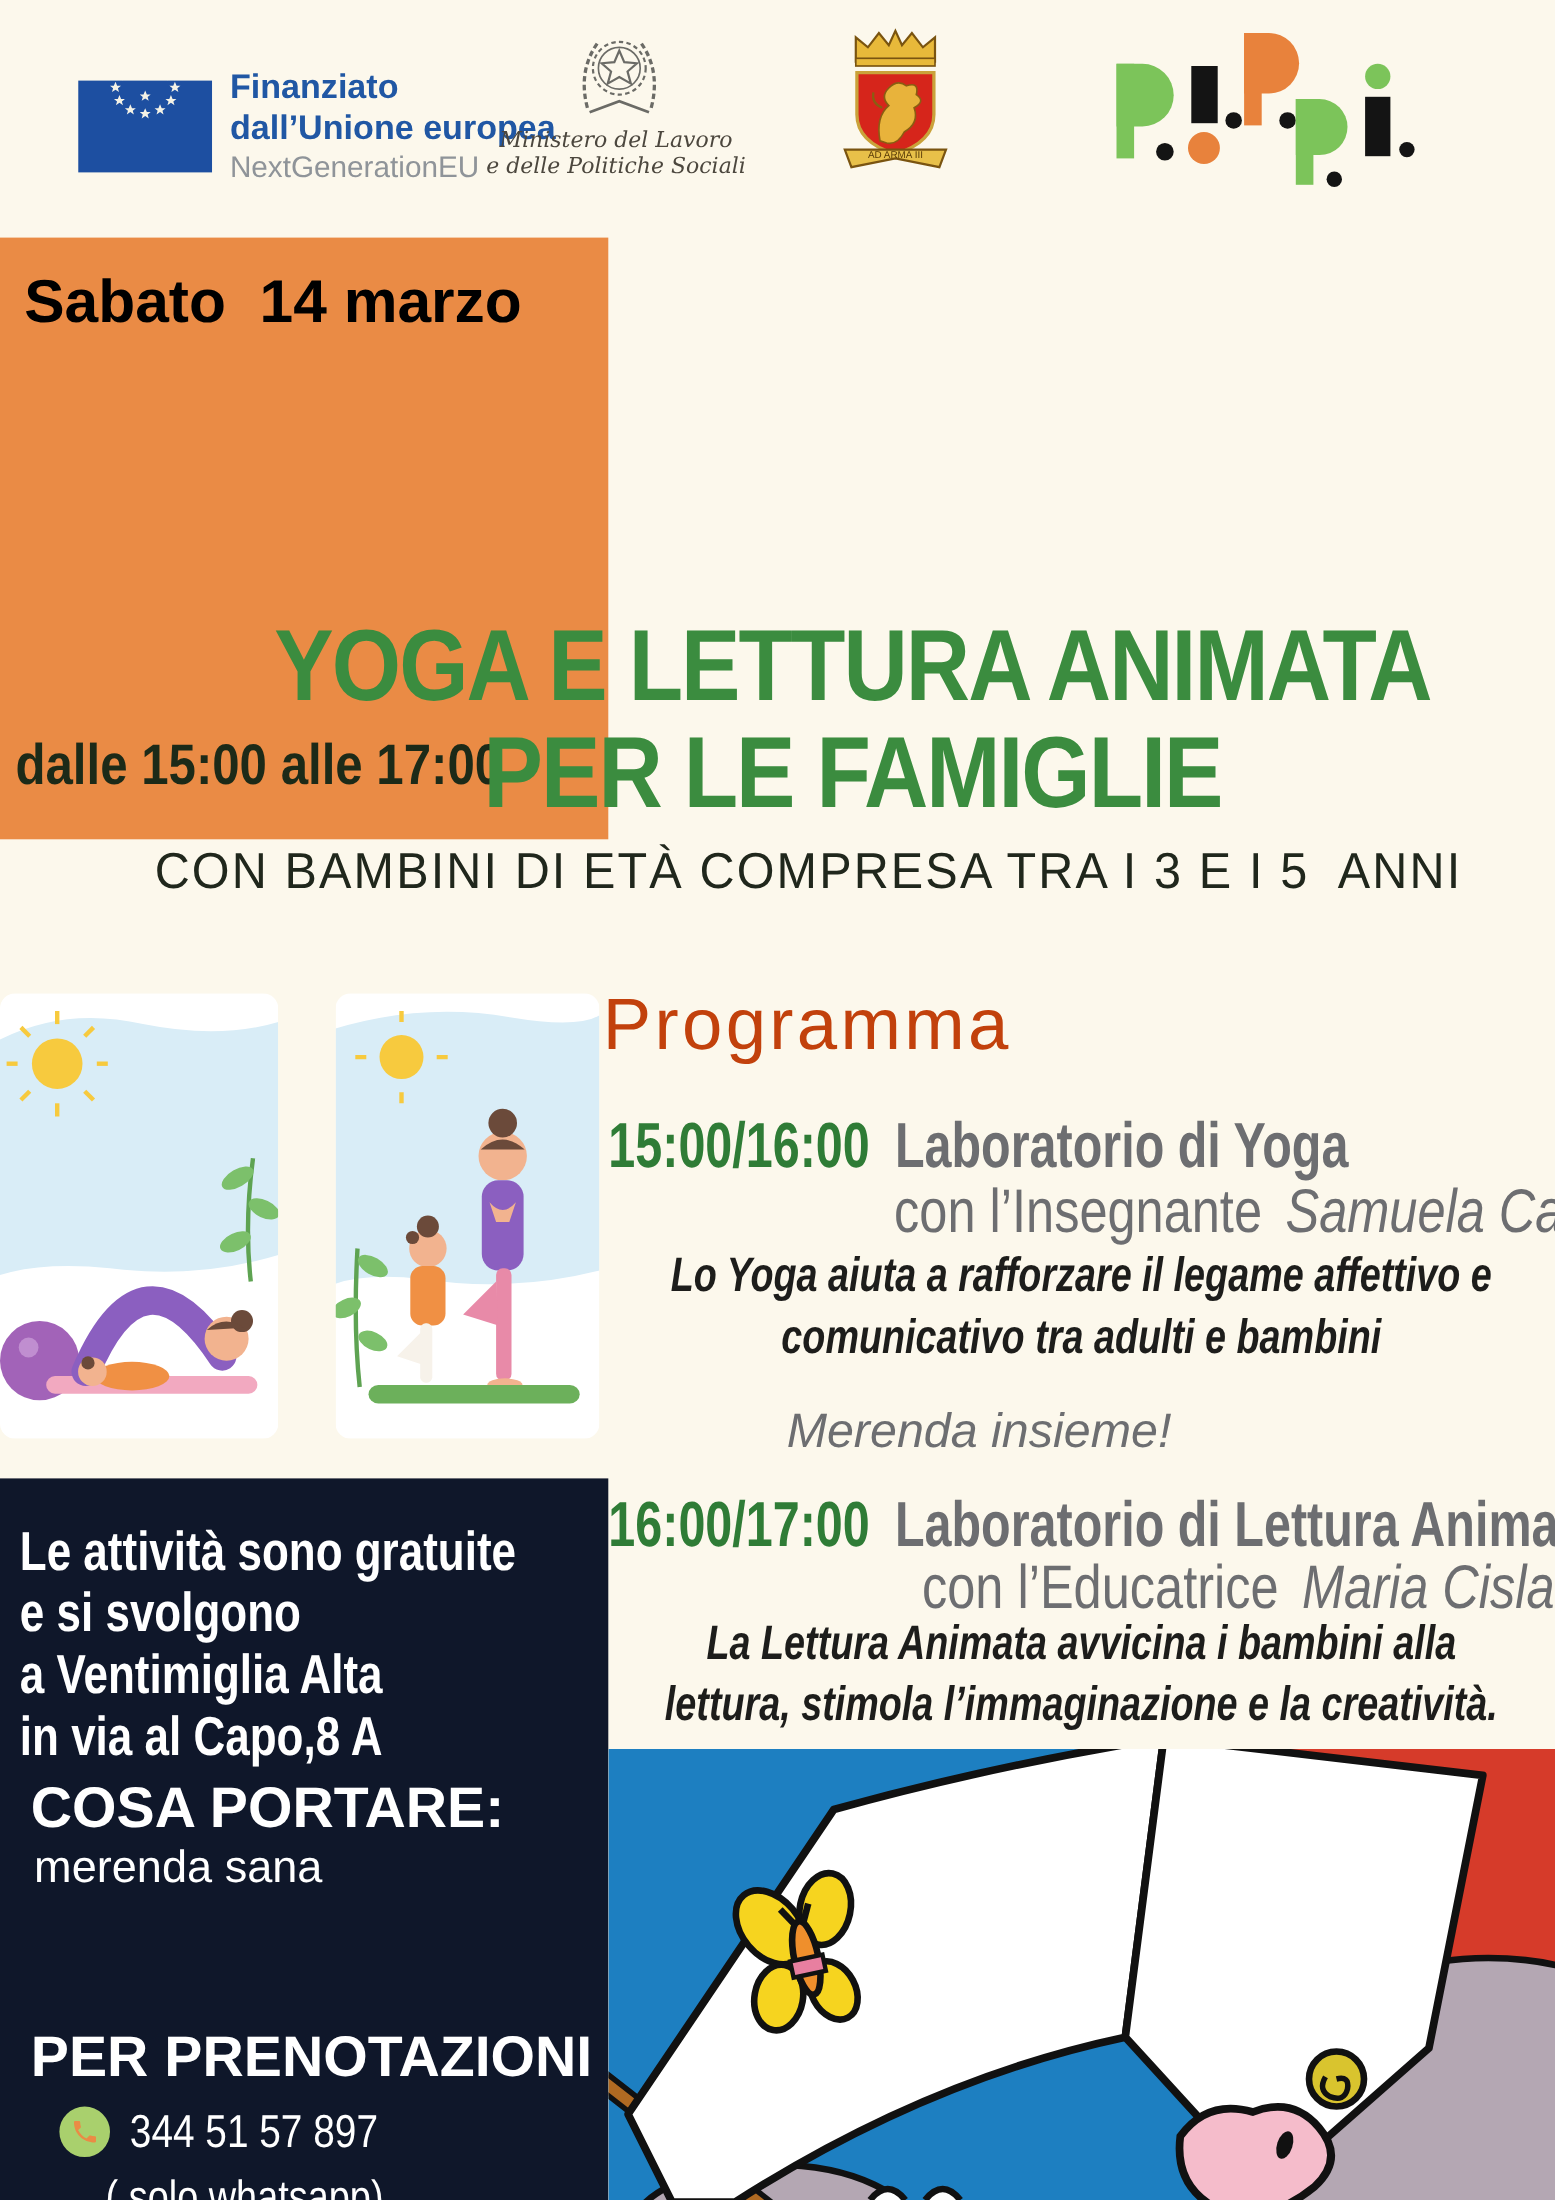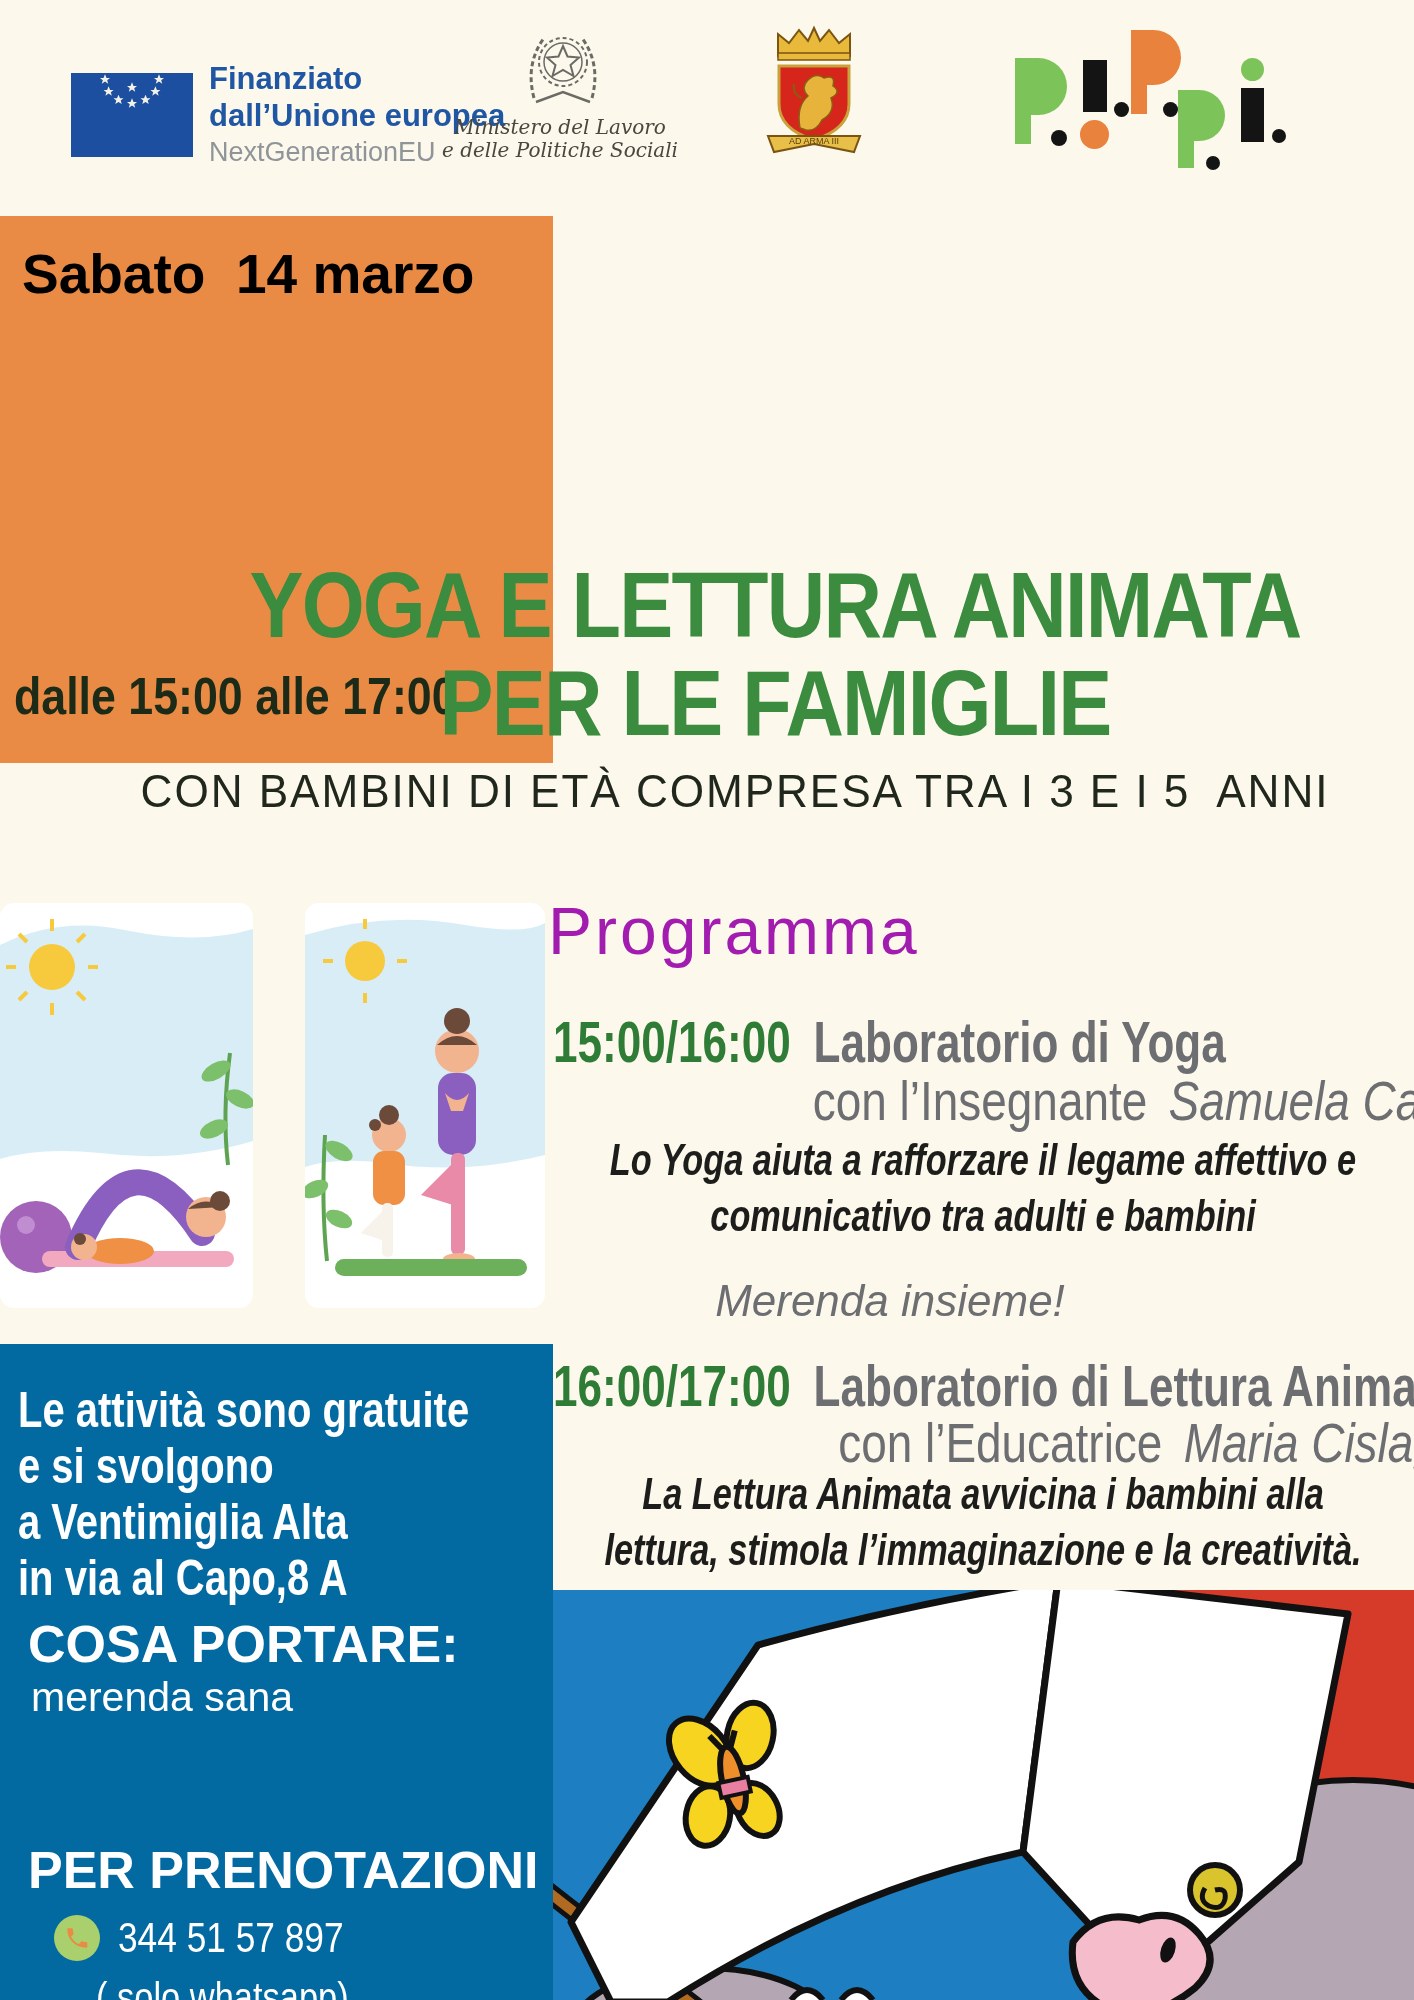--- a/index.html
+++ b/index.html
@@ -28,39 +28,39 @@
   .pp-p .bowl{position:absolute;left:0;top:0;width:100%;height:66%;background:currentColor;border-radius:0 999px 999px 0;}
   .pp-dot{position:absolute;border-radius:50%;}
   .pp-bar{position:absolute;}
 
   
   .block-dates{left:0;top:216px;width:553px;height:547px;background:#ea8b45;}
   .dates-line{position:absolute;left:22px;font-size:55px;font-weight:bold;color:#000000;}
   .dates-time{position:absolute;left:14px;top:450px;font-size:52px;font-weight:bold;color:#1c2a18;
     transform:scaleX(0.86);transform-origin:left;}
 
-  .block-info{left:0;top:1344px;width:553px;height:656px;background:#0369a1;color:#ffffff;}
+  .block-info{left:0;top:1344px;width:553px;height:656px;background:#0f172a;color:#ffffff;}
   .info-free{position:absolute;left:18px;top:38px;font-size:50px;font-weight:bold;line-height:56px;
     transform:scaleX(0.8);transform-origin:left top;white-space:pre;}
   .info-h{position:absolute;left:28px;font-size:52px;font-weight:bold;}
   .info-item{position:absolute;left:31px;font-size:41px;}
   .phone-row{position:absolute;left:54px;top:570px;display:flex;align-items:center;gap:18px;}
   .phone-icon{width:46px;height:46px;border-radius:50%;background:#a9d06d;display:flex;align-items:center;justify-content:center;}
   .phone-num{font-size:42px;transform:scaleX(0.84);transform-origin:left;}
   .phone-note{position:absolute;left:96px;top:630px;font-size:41px;transform:scaleX(0.84);transform-origin:left;}
 
   
   .title{left:130px;top:556px;width:1290px;text-align:center;color:#3b8c3f;
     font-weight:800;font-size:92px;line-height:98px;letter-spacing:-2px;
     transform:scaleX(0.88);transform-origin:center top;}
   .subtitle{left:56px;top:764px;width:1358px;text-align:center;color:#20271c;
     font-size:46px;letter-spacing:2px;transform:scaleX(0.96);transform-origin:center top;}
 
   
-  .programma{left:548px;top:893px;font-size:66px;letter-spacing:3px;color:#a21caf;}
+  .programma{left:548px;top:893px;font-size:66px;letter-spacing:3px;color:#c2410c;}
   .prog-line1{display:flex;gap:30px;align-items:baseline;font-size:58px;font-weight:bold;
     transform:scaleX(0.76);transform-origin:left;white-space:nowrap;}
   .prog-time{color:#2f7c36;}
   .prog-title{color:#6d6e71;}
   .prog-line2{width:861px;text-align:center;font-size:56px;color:#6d6e71;white-space:nowrap;
     transform:scaleX(0.82);transform-origin:center;}
   .prog-person{font-style:italic;margin-left:26px;}
   .prog-desc{width:1000px;text-align:center;font-size:44px;font-weight:bold;font-style:italic;
     color:#1d1d1b;line-height:56px;transform:scaleX(0.78);transform-origin:center top;}
   .interlude{width:700px;text-align:center;font-size:44px;font-style:italic;color:#6d6e71;}

